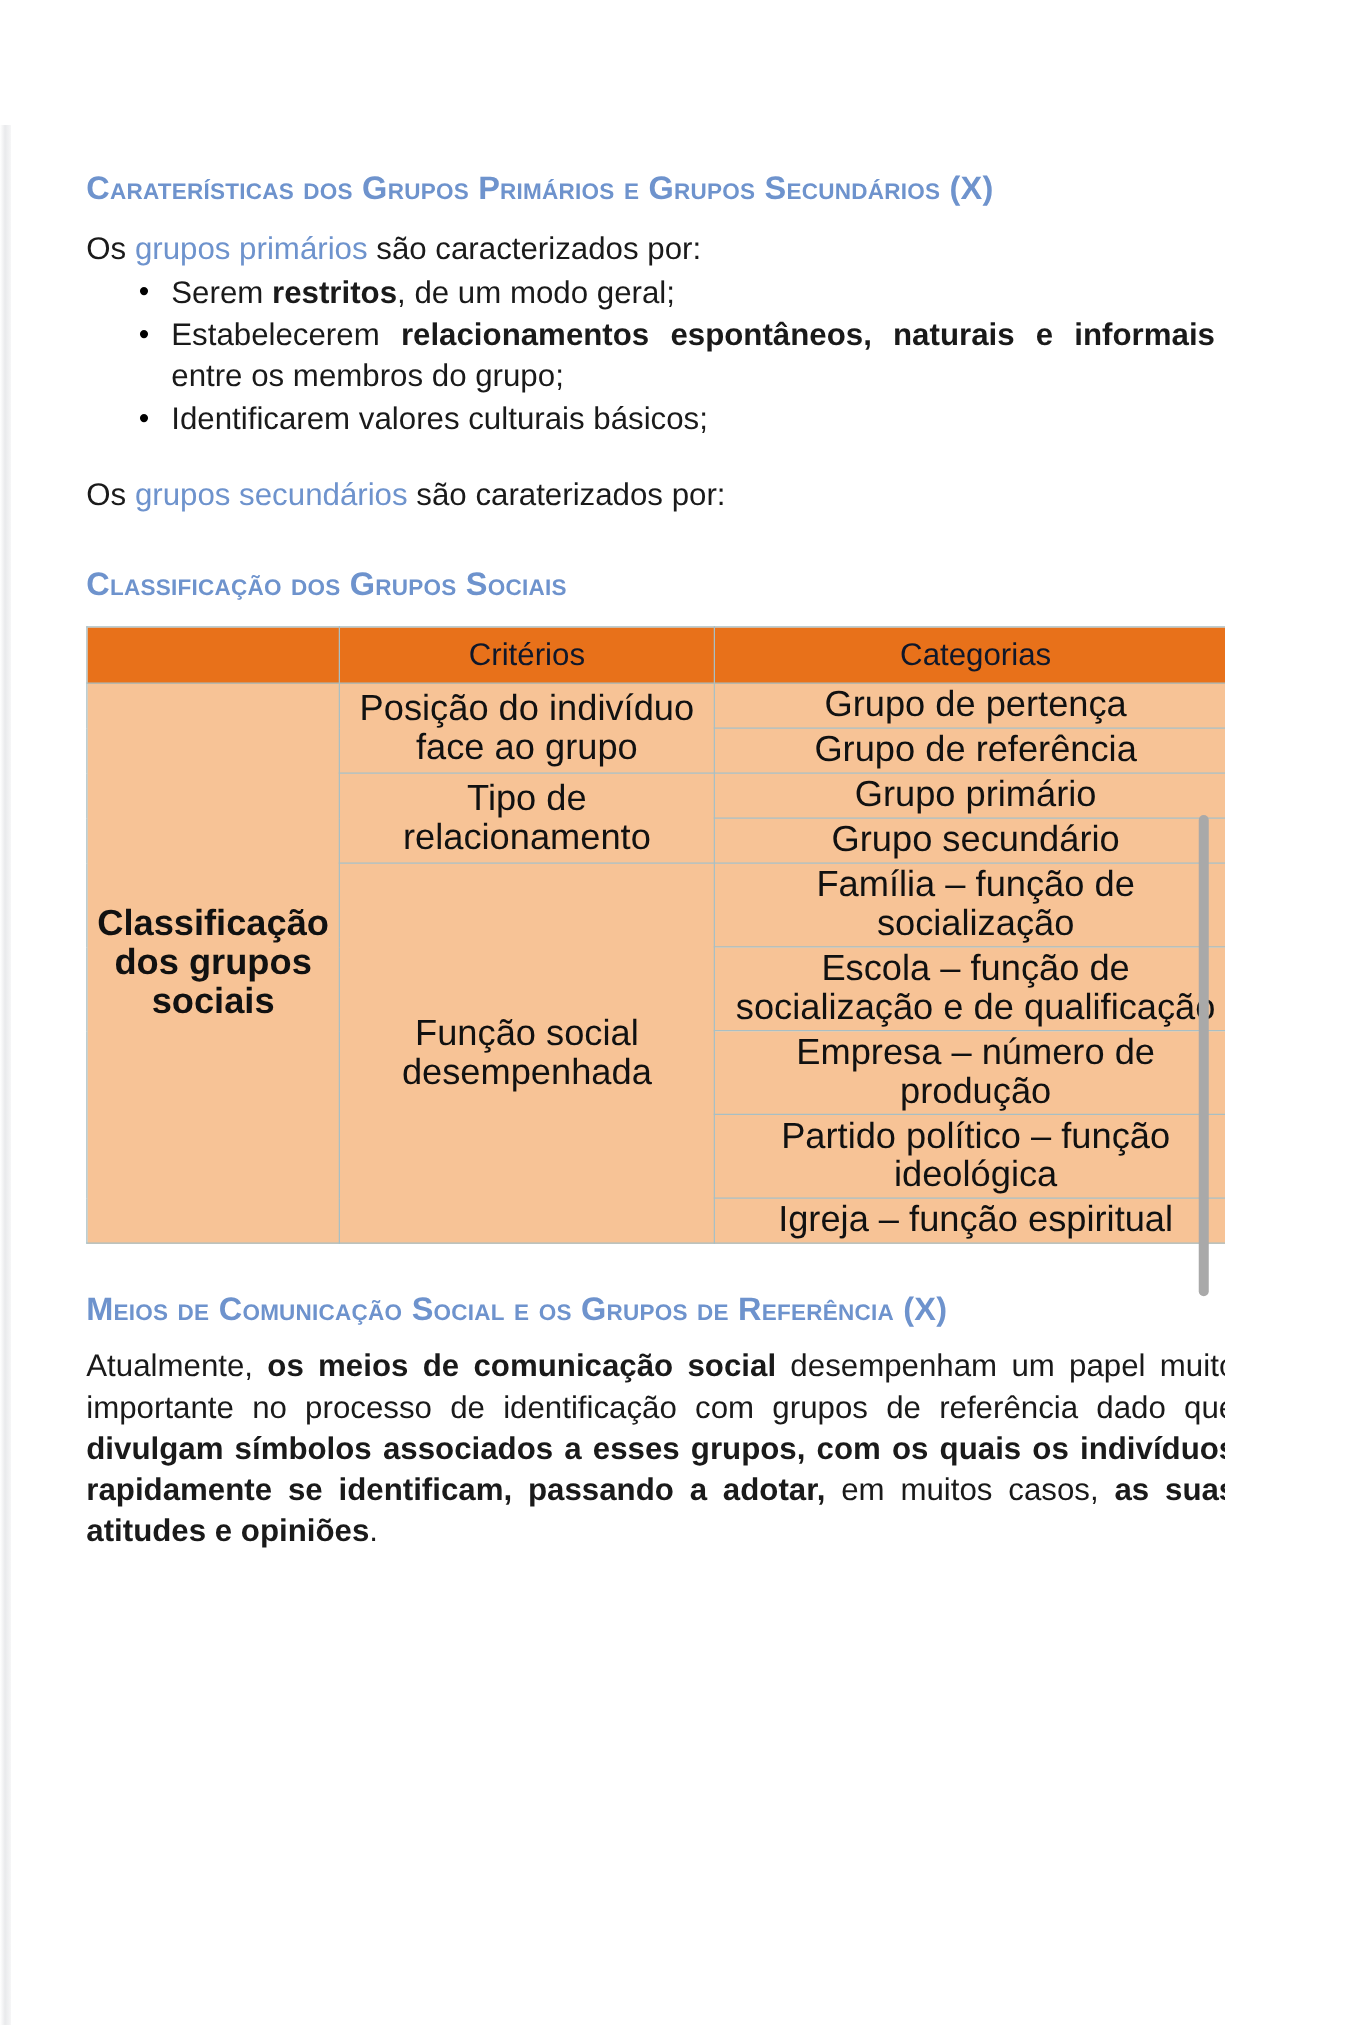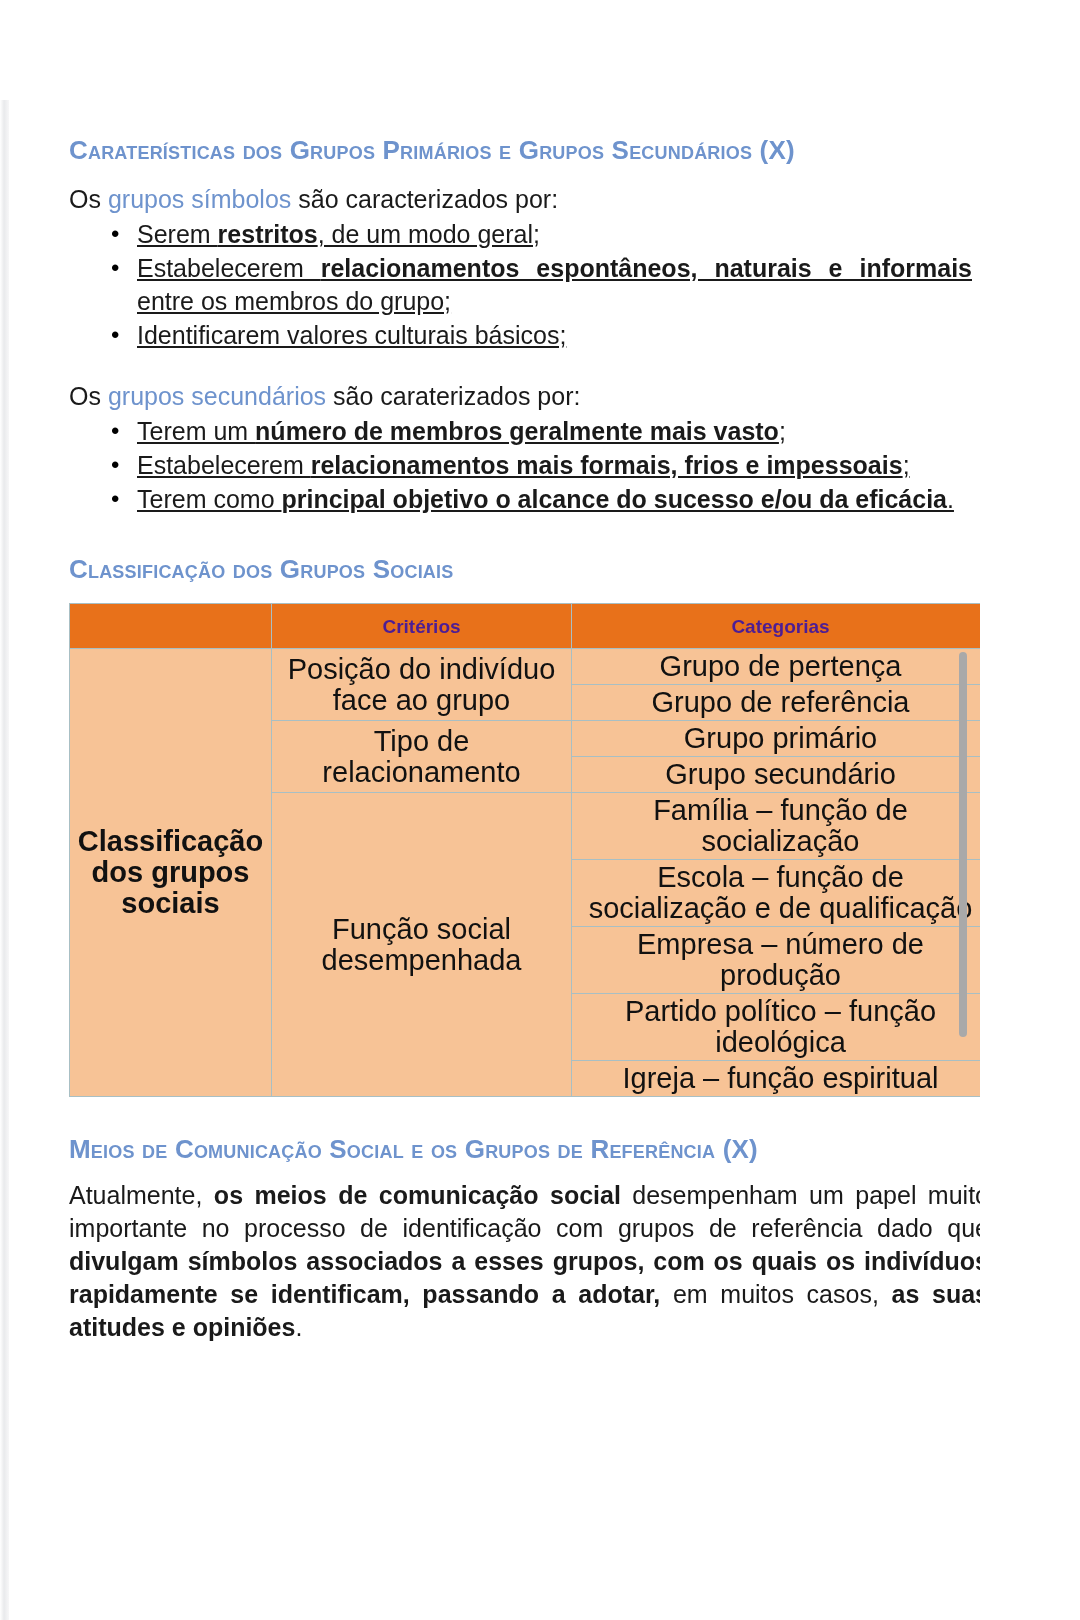--- a/index.html
+++ b/index.html
@@ -91,21 +91,20 @@
   }
   ul.bullets li {
     position: relative;
     font-size: 25px;
     line-height: 33px;
     color: #1a1a1a;
     padding-left: 68px;
     margin: 0 17px 1px 0;
     text-align: justify;
     text-justify: inter-word;
-    text-decoration: underline;
   }
   ul.bullets li::before {
     content: "\2022";
     position: absolute;
     left: 42px;
     top: -1px;
     font-size: 24px;
     color: #000;
   }
   ul.bullets li b { font-weight: bold; }
@@ -126,24 +125,24 @@
     padding: 2px 6px;
     font-size: 29px;
     line-height: 31px;
     color: #111111;
     text-align: center;
     vertical-align: middle;
     background: #f7c396;
   }
   table.classif th {
     background: #e8711a;
-    font-weight: bold;
-    font-size: 19px;
+    font-weight: normal;
+    font-size: 25px;
     height: 40px;
-    color: #4c1d95;
+    color: #0f172a;
   }
   table.classif th.blank {
     background: #e8711a;
   }
   td.rowlabel {
     font-weight: bold;
     font-size: 23px;
     line-height: 30px;
   }
   col.c1 { width: 202px; }
@@ -188,40 +187,35 @@
   <div class="page-top-gap"></div>
   <div class="page-edge-left"></div>
   <div class="page-edge-right"></div>
 
   <div id="page">
     <div class="content">
 
       <h1 class="heading heading-1">Caraterísticas dos Grupos Primários e Grupos Secundários (X)</h1>
 
       <p class="lead">
-        <span>Os </span><span class="kw">grupos símbolos</span><span> são caracterizados por:</span>
+        <span>Os </span><span class="kw">grupos primários</span><span> são caracterizados por:</span>
       </p>
 
       <ul class="bullets">
           <li>Serem <b>restritos</b>, de um modo geral;</li>
           <li>Estabelecerem <b>relacionamentos espontâneos, naturais e informais</b> entre os membros do grupo;</li>
           <li>Identificarem valores culturais básicos;</li>
         </ul>
 
       <div class="spacer-sm"></div>
 
       <p class="lead">
         <span>Os </span><span class="kw">grupos secundários</span><span> são caraterizados por:</span>
       </p>
 
-      <ul class="bullets">
-          <li>Terem um <b>número de membros geralmente mais vasto</b>;</li>
-          <li>Estabelecerem <b>relacionamentos mais formais, frios e impessoais</b>;</li>
-          <li>Terem como <b>principal objetivo o alcance do sucesso e/ou da eficácia</b>.</li>
-        </ul>
 
       <div class="spacer-md"></div>
 
       <h2 class="heading heading-2">Classificação dos Grupos Sociais</h2>
 
       <table class="classif">
         <colgroup>
           <col class="c1">
             <col class="c2">
             <col class="c3">

